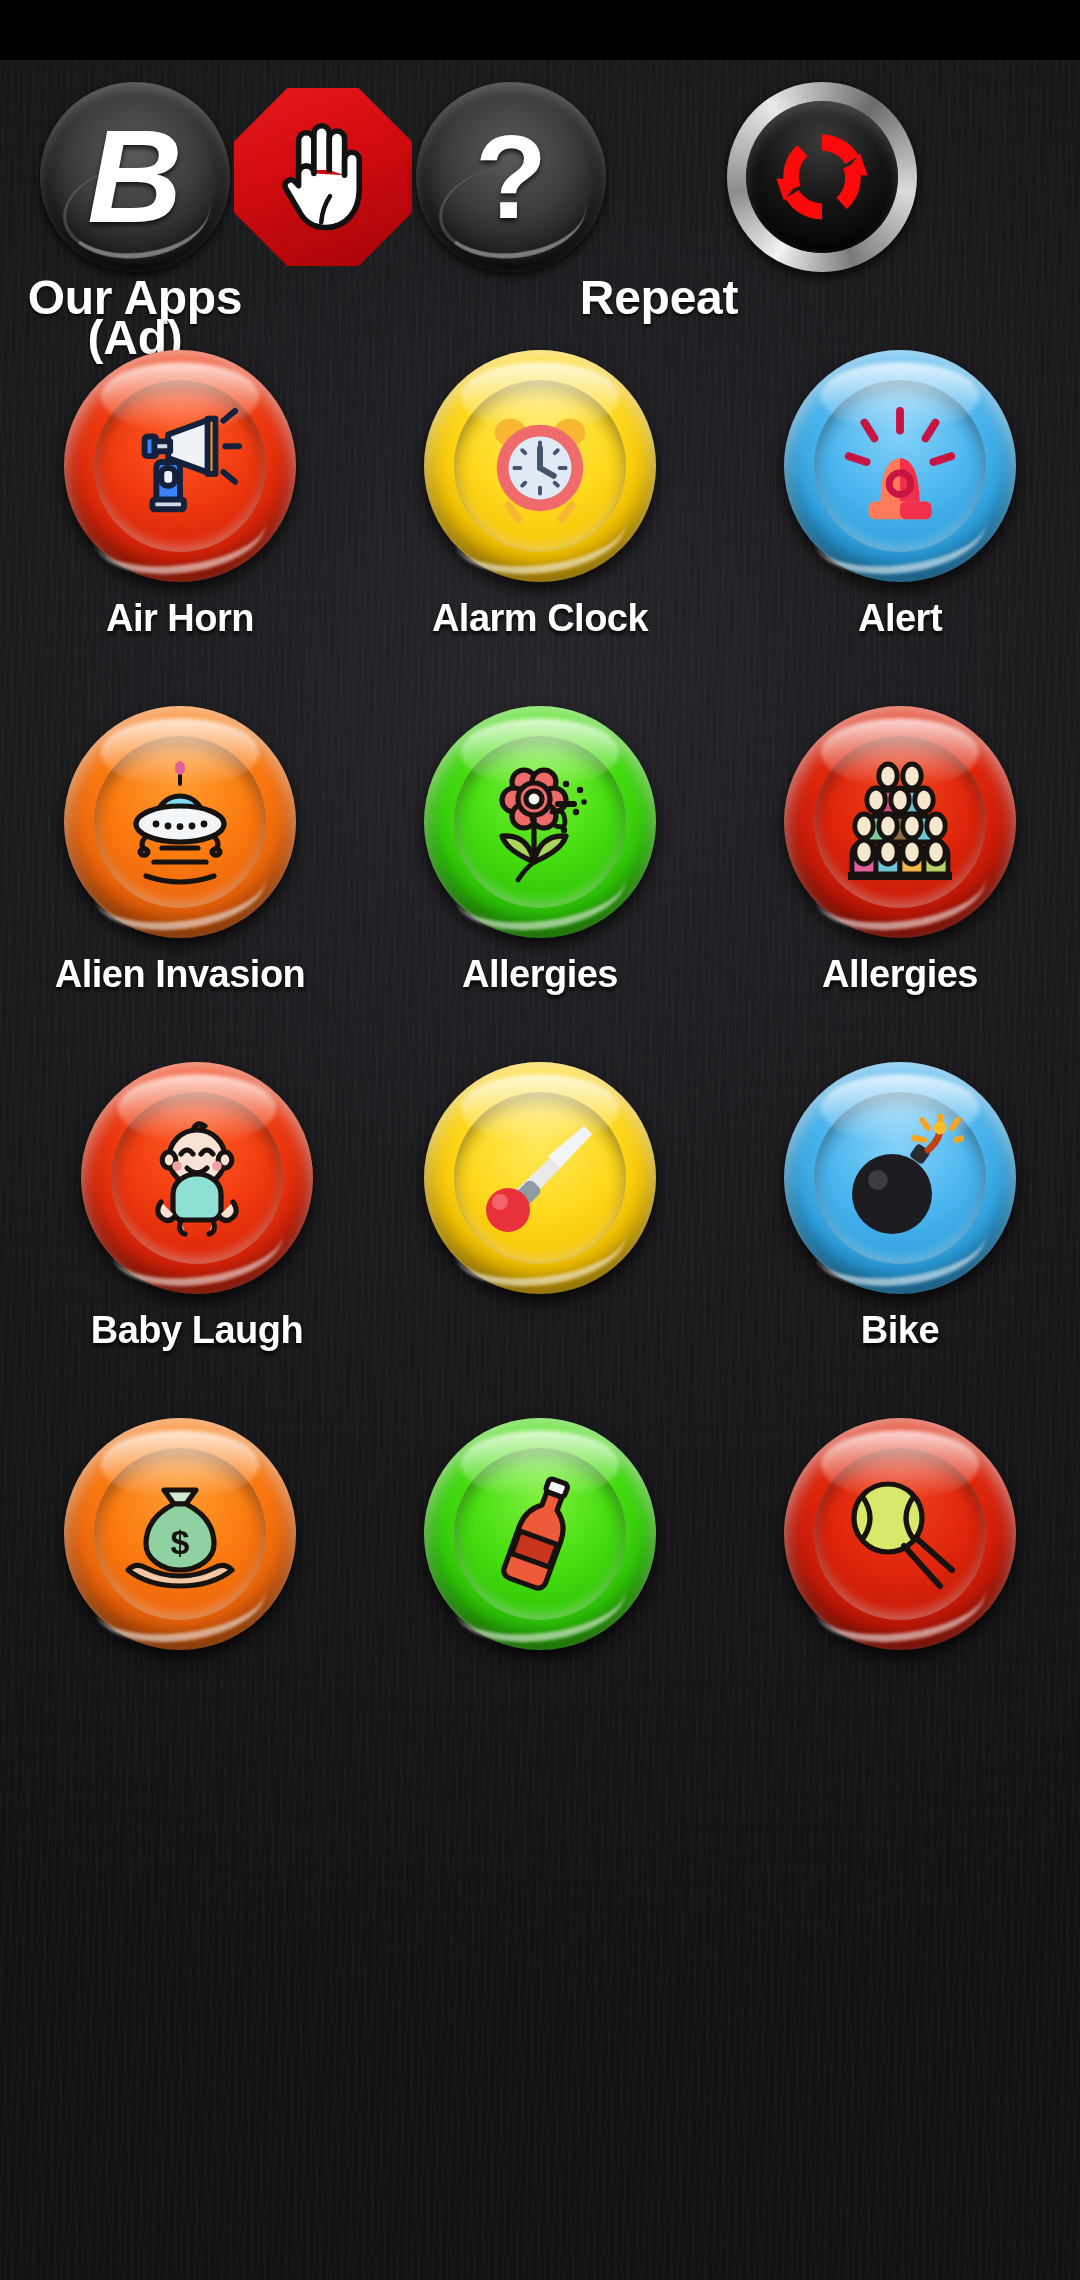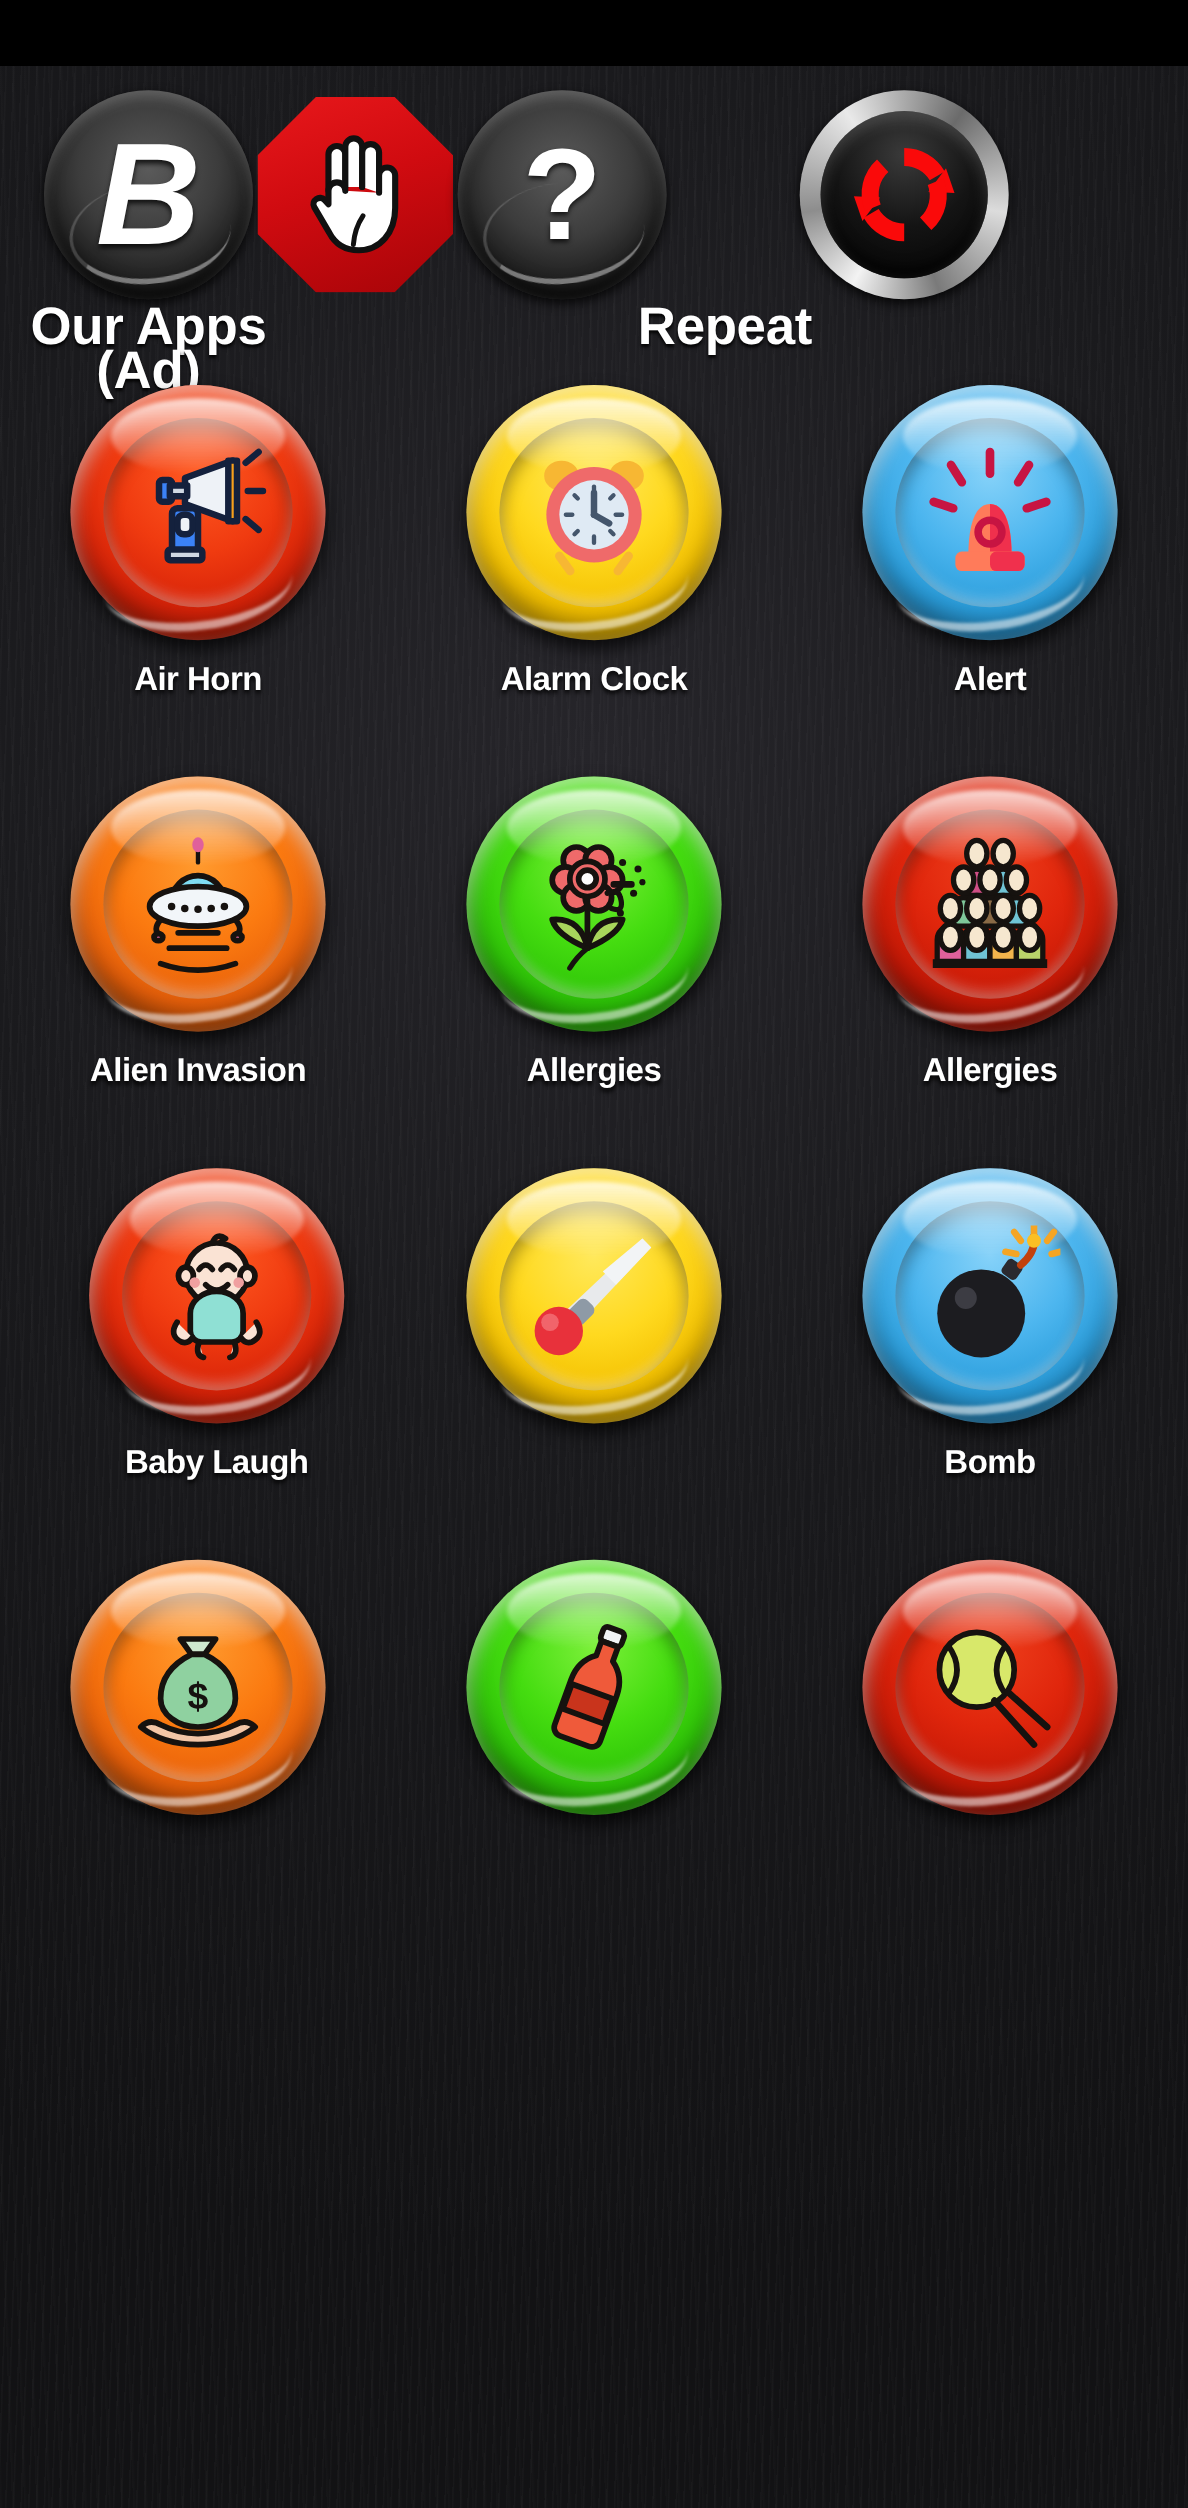--- a/index.html
+++ b/index.html
@@ -110,21 +110,21 @@
     position:absolute; width:360px; height:356px; text-align:center;
   }
   .cell .pad {
     width:232px; height:232px; margin:0 auto;
     border-radius:50%;
     position:relative;
     display:flex; align-items:center; justify-content:center;
   }
   .cell .cap-lbl {
     margin-top:14px;
-    color:#fff; font-size:30px; font-weight:bold;
+    color:#fff; font-size:38px; font-weight:bold;
     line-height:44px; letter-spacing:-0.5px; white-space:nowrap;
     text-shadow:0 3px 4px rgba(0,0,0,.95);
   }
 
   
   .pad .ring-outer {
     position:absolute; inset:0; border-radius:50%;
     box-shadow:
       inset 0 10px 18px rgba(255,255,255,.55),
       inset 0 -14px 22px rgba(0,0,0,.42),
@@ -502,21 +502,21 @@
               <line x1="52" y1="5" x2="52" y2="0"></line>
               <line x1="46" y1="7" x2="43" y2="3"></line>
               <line x1="58" y1="7" x2="61" y2="3"></line>
               <line x1="44" y1="13" x2="39" y2="12"></line>
               <line x1="60" y1="13" x2="64" y2="12"></line>
             </g>
             <circle cx="52" cy="7" r="3.2" fill="#fbbf24"></circle>
           </svg>
         </div>
       </div>
-      <div class="cap-lbl">Bomb</div>
+      <div class="cap-lbl">Bike</div>
     </div>
 
     <div class="cell partial" style="left:0px;top:1068px;">
       <div class="pad orange">
         <div class="ring-outer"></div>
         <div class="ring-inner"></div>
         <div class="shine-top"></div>
         <div class="shine-bottom"></div>
         <div class="icon">
           <svg viewBox="0 0 64 64" width="128" height="128">

